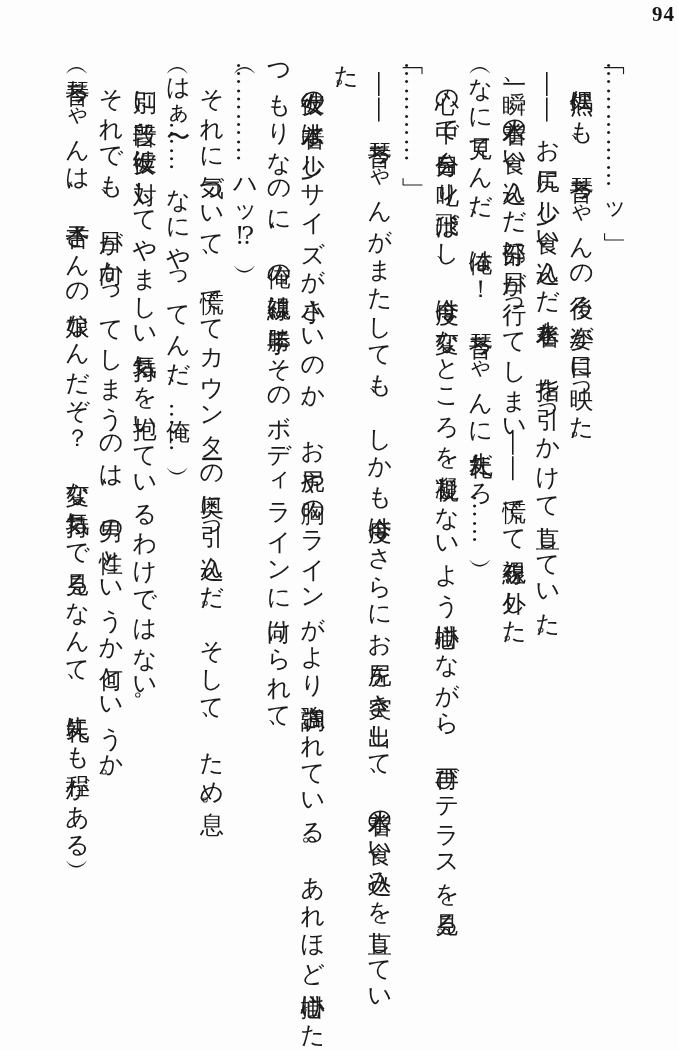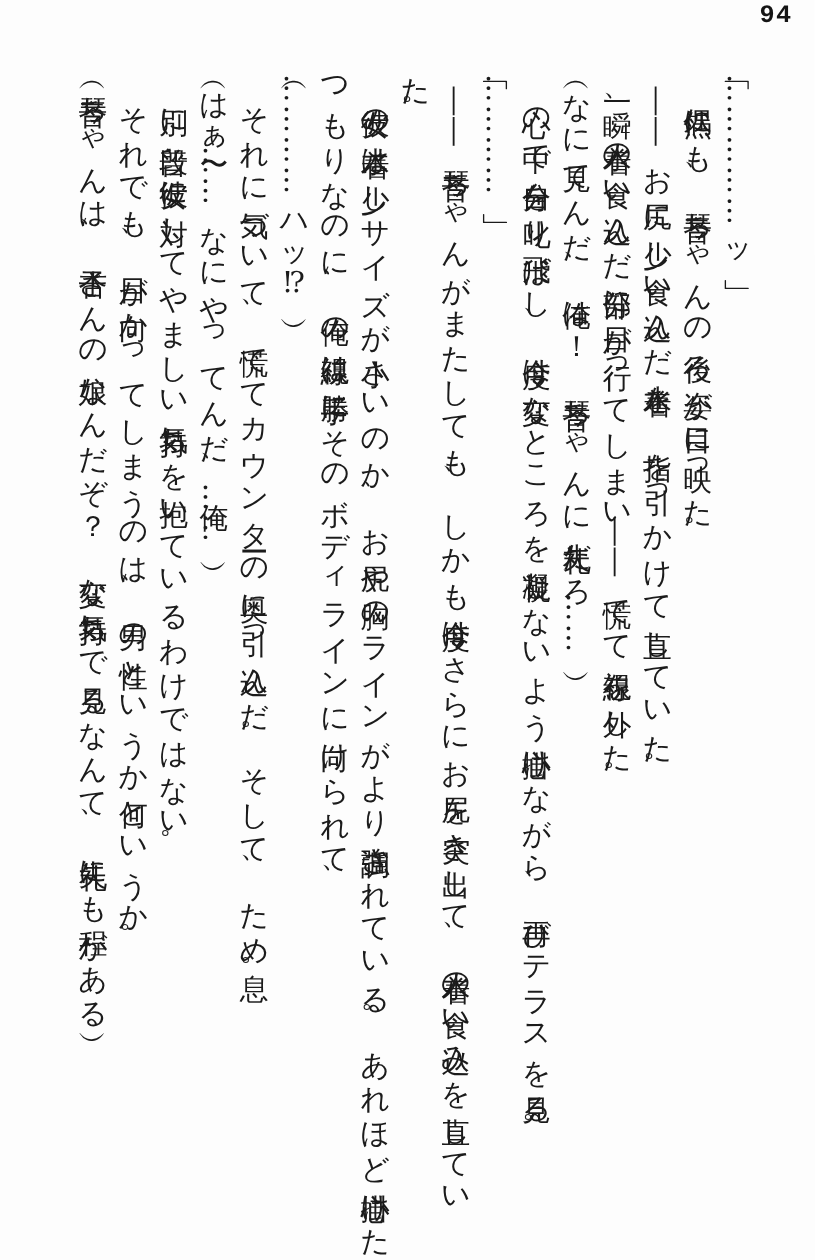--- a/index.html
+++ b/index.html
@@ -12,22 +12,22 @@
     width: 679px;
     height: 1050px;
     background: #fdfdfd;
     overflow: hidden;
     color: #1b1b1b;
     font-family: "DejaVu Serif", "Liberation Serif", serif;
   }
   .page-number {
     position: absolute;
     top: 2px;
-    left: 633px;
-    font-family: Liberation Mono, monospace;
+    left: 652px;
+    font-family: Liberation Serif, serif;
     font-size: 21px;
     font-weight: 700;
     letter-spacing: 1px;
     color: #151515;
   }
   .text-block {
     position: absolute;
     top: 48px;
     right: 48px;
     height: 994px;

